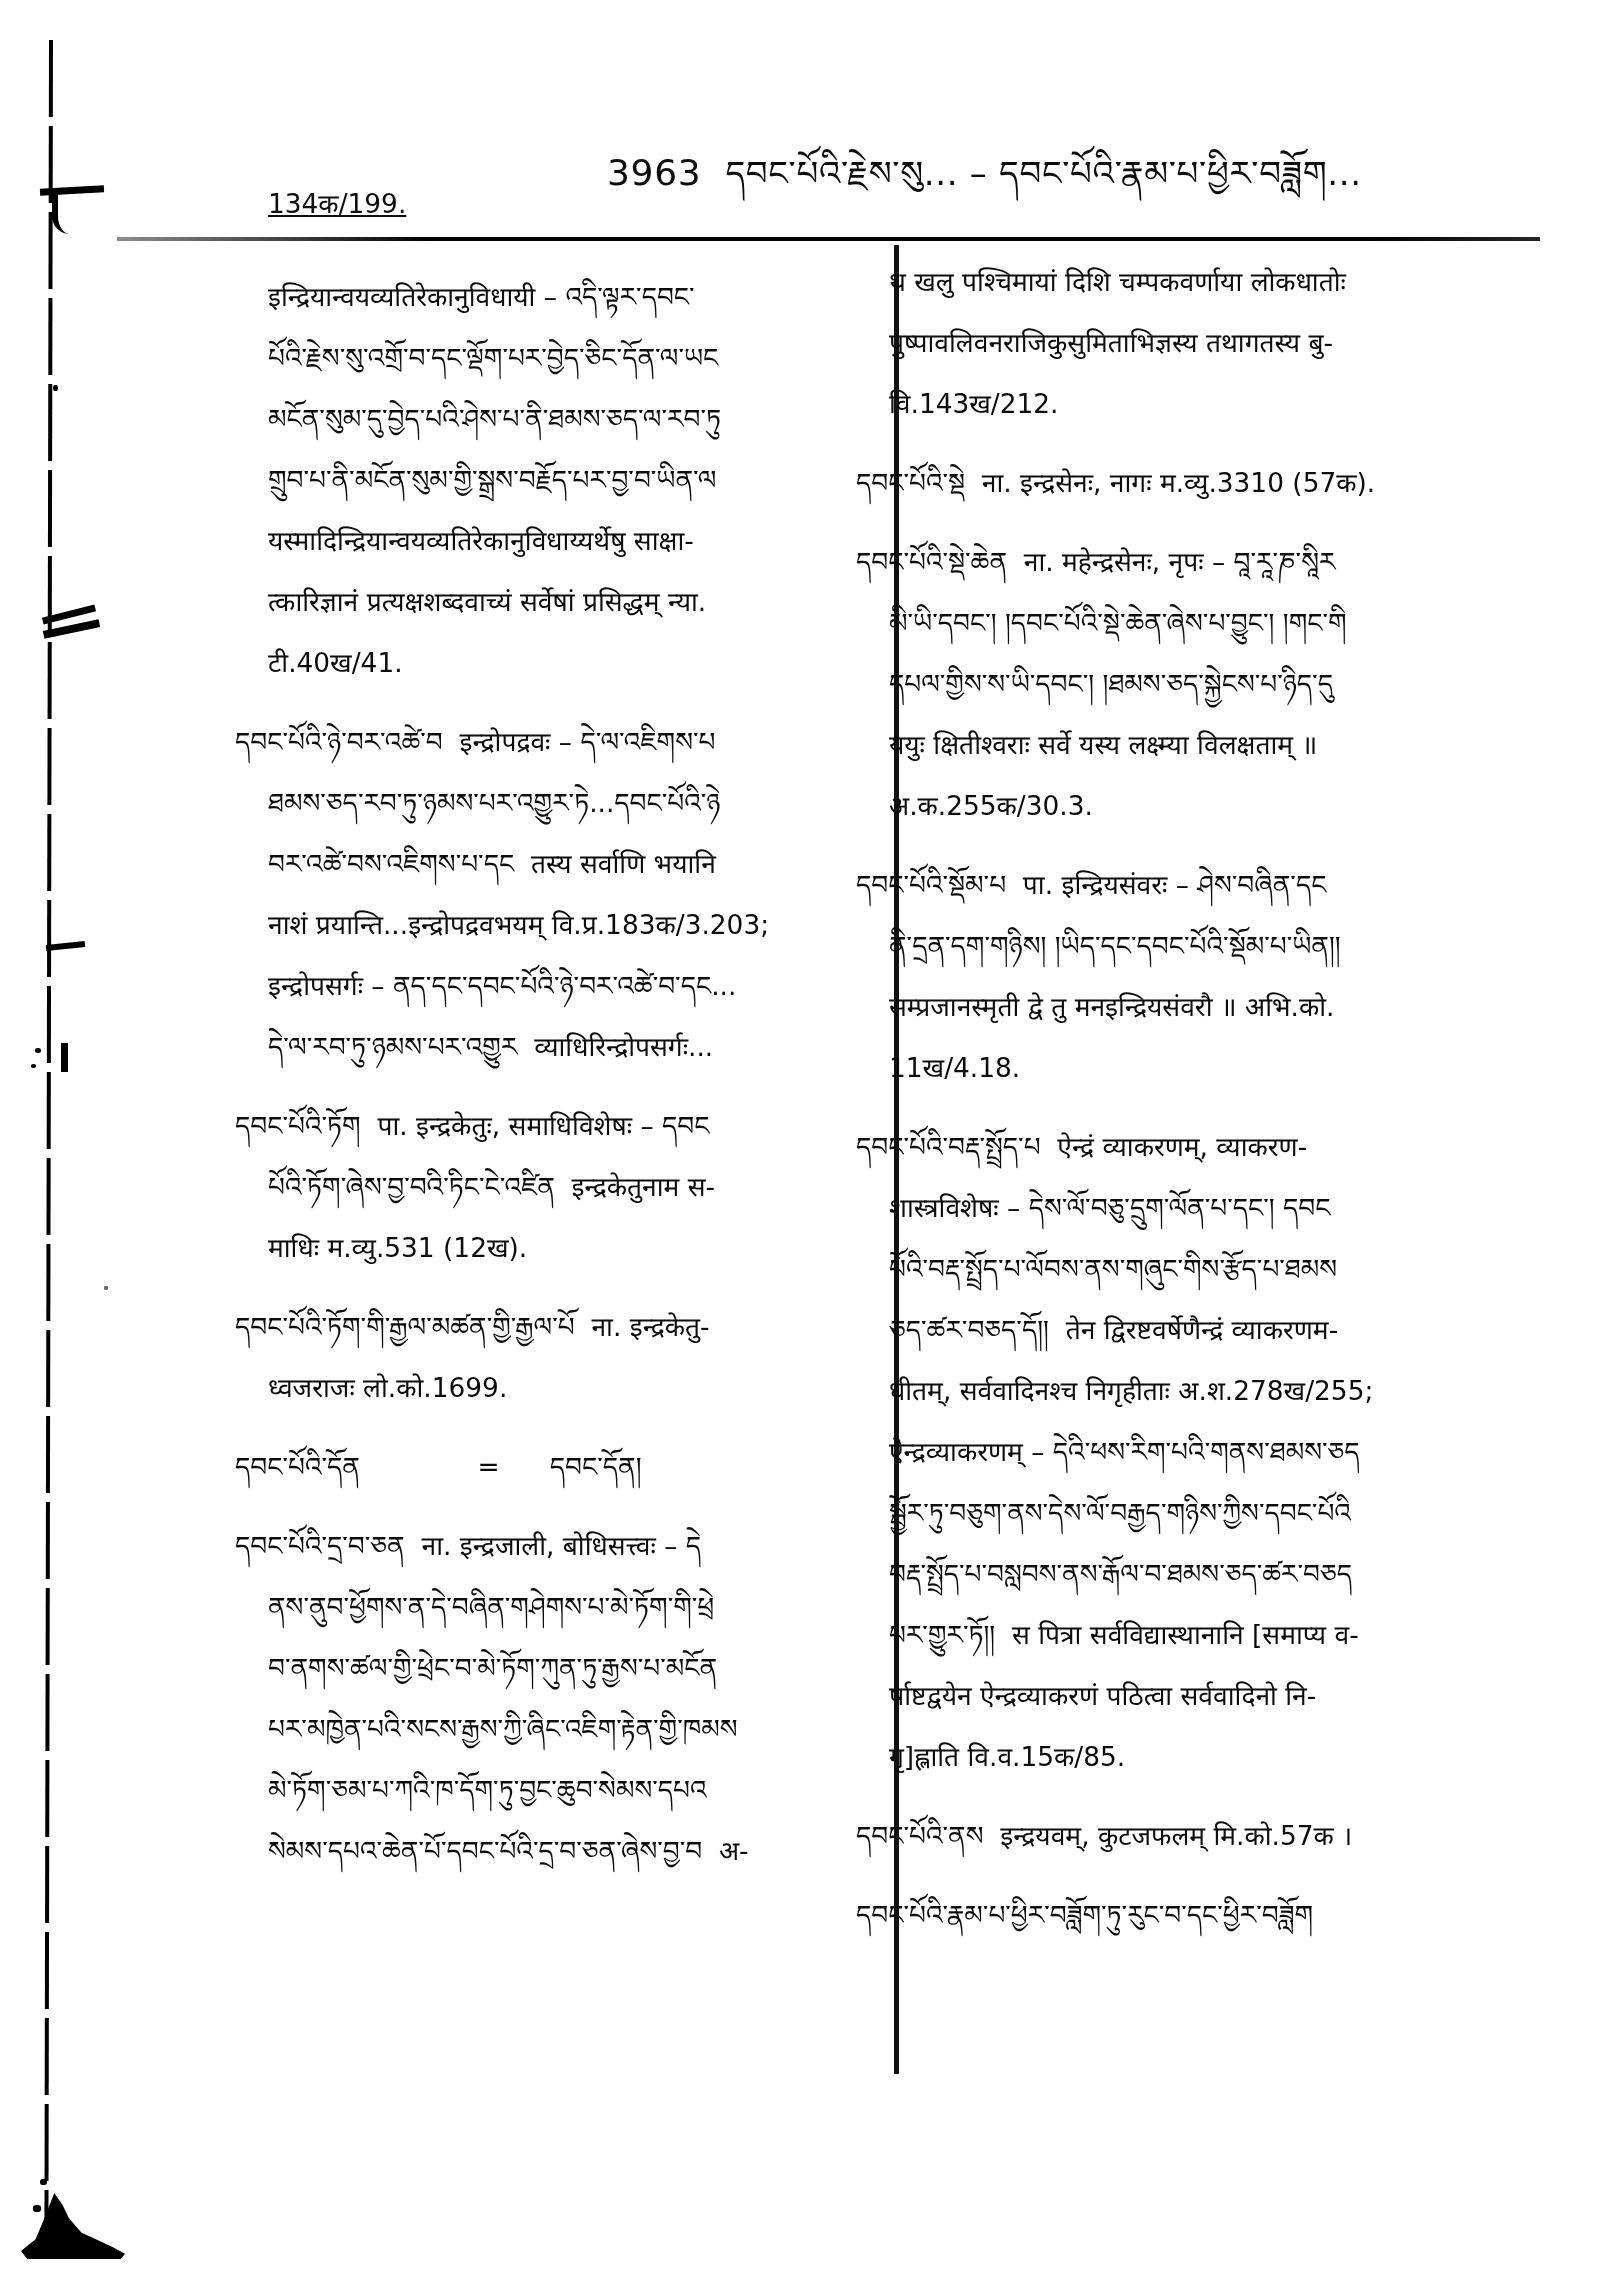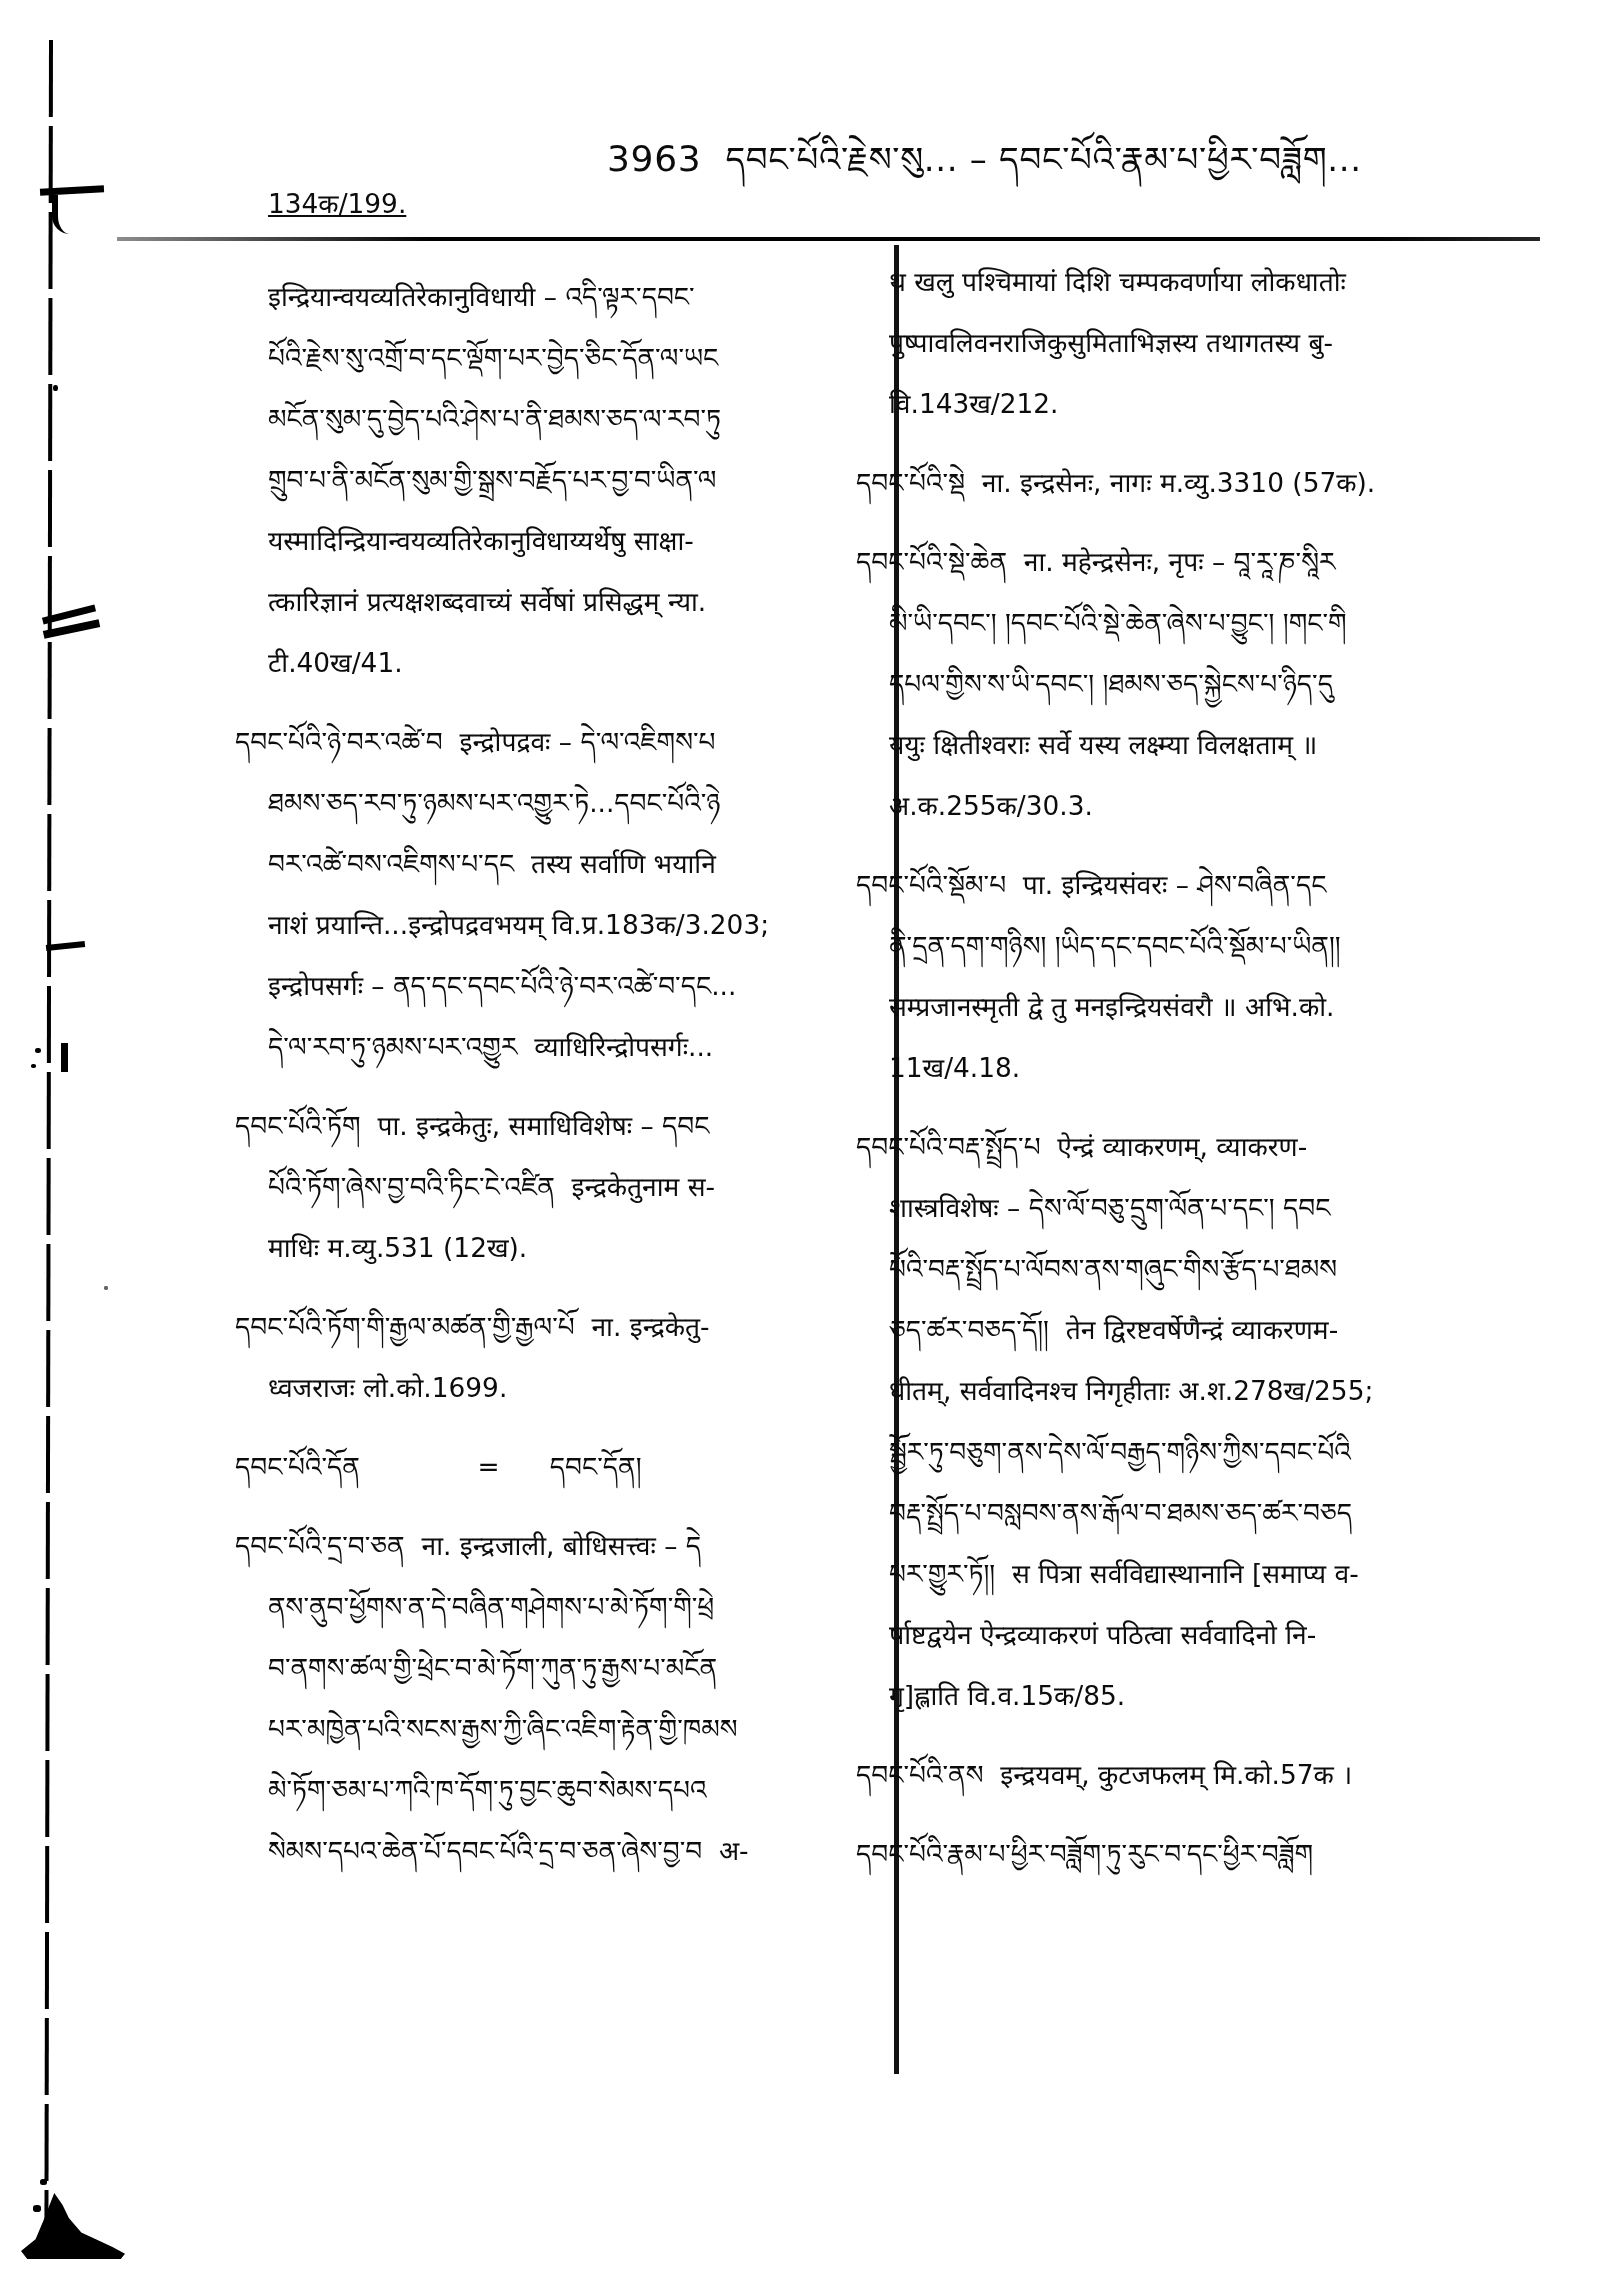--- a/index.html
+++ b/index.html
@@ -7,21 +7,21 @@
     position:relative;
     width:1620px; height:2273px;
     background:#ffffff;
     overflow:hidden;
     font-family:"DejaVu Sans","Liberation Sans",sans-serif;
     color:#0c0c0c;
   }
 
   
   .running-header {
-    position:absolute; top:121px; left:607px;
+    position:absolute; top:135px; left:607px;
     display:flex; align-items:baseline; gap:24px;
     font-size:34px; white-space:nowrap; letter-spacing:0.7px;
   }
   .running-header .pageno { font-size:36px; }
 
   
   .header-rule {
     position:absolute; left:117px; top:237px; width:1423px; height:4.2px;
     background:linear-gradient(90deg, rgba(0,0,0,.45) 0%, #000 22%, #000 88%, rgba(0,0,0,.85) 100%);
   }
@@ -156,20 +156,21 @@
         <div class="line">ནི་དྲན་དག་གཉིས། །ཡིད་དང་དབང་པོའི་སྡོམ་པ་ཡིན།།</div>
         <div class="line">सम्प्रजानस्मृती द्वे तु मनइन्द्रियसंवरौ ॥ अभि.को.</div>
         <div class="line">11ख/4.18.</div>
       </div>
       <div class="para entry">
         <div class="line head">དབང་པོའི་བརྡ་སྤྲོད་པ  ऐन्द्रं व्याकरणम्, व्याकरण-</div>
         <div class="line">शास्त्रविशेषः – དེས་ལོ་བཅུ་དྲུག་ལོན་པ་དང་། དབང</div>
         <div class="line">པོའི་བརྡ་སྤྲོད་པ་ལོབས་ནས་གཞུང་གིས་རྩོད་པ་ཐམས</div>
         <div class="line">ཅད་ཚར་བཅད་དོ།།  तेन द्विरष्टवर्षेणैन्द्रं व्याकरणम-</div>
         <div class="line">धीतम्, सर्ववादिनश्च निगृहीताः अ.श.278ख/255;</div>
+        <div class="line">ऐन्द्रव्याकरणम् – དེའི་ཕས་རིག་པའི་གནས་ཐམས་ཅད</div>
         <div class="line">སྦྱོར་ཏུ་བཅུག་ནས་དེས་ལོ་བརྒྱད་གཉིས་ཀྱིས་དབང་པོའི</div>
         <div class="line">བརྡ་སྤྲོད་པ་བསླབས་ནས་རྒོལ་བ་ཐམས་ཅད་ཚར་བཅད</div>
         <div class="line">པར་གྱུར་ཏོ།།  स पित्रा सर्वविद्यास्थानानि [समाप्य व-</div>
         <div class="line">र्षाष्टद्वयेन ऐन्द्रव्याकरणं पठित्वा सर्ववादिनो नि-</div>
         <div class="line">गृ]ह्लाति वि.व.15क/85.</div>
       </div>
       <div class="para entry">
         <div class="line head">དབང་པོའི་ནས  इन्द्रयवम्, कुटजफलम् मि.को.57क ।</div>
       </div>
       <div class="para entry">

